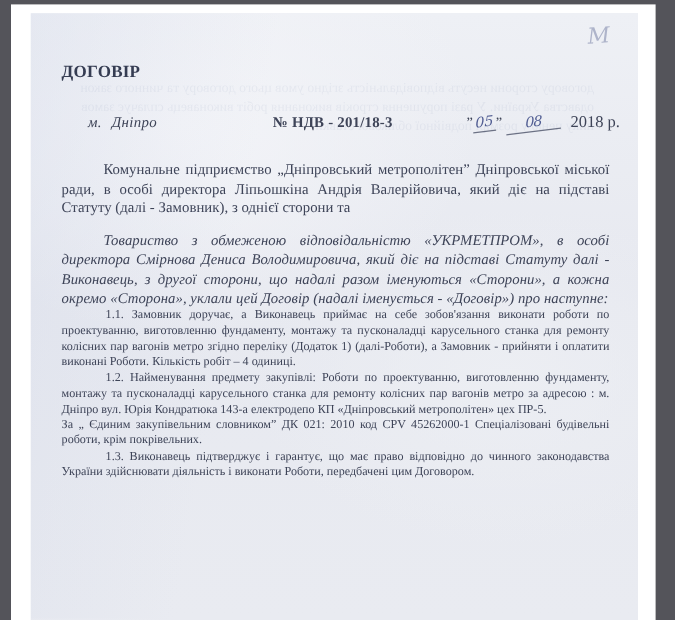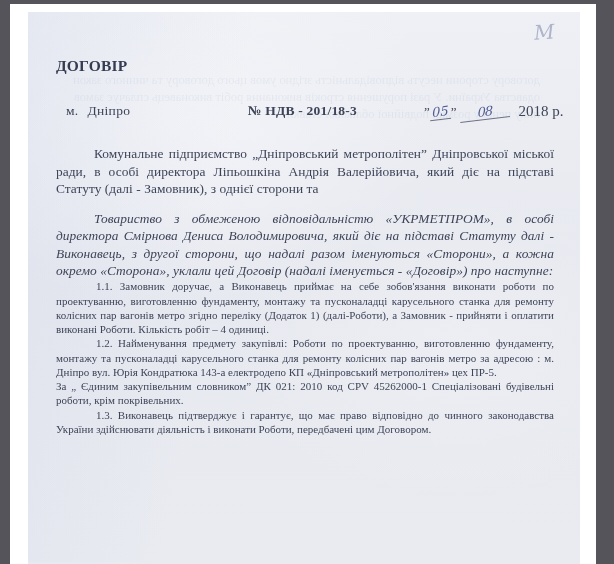--- a/index.html
+++ b/index.html
@@ -72,22 +72,23 @@
   .docline {
     margin-top: 27px;
     display: flex;
     align-items: baseline;
     font-size: 13.5px;
     position: relative;
     height: 20px;
   }
   .docline .city {
     position: absolute;
-    left: 10px;
+    left: 24px;
     letter-spacing: .3px;
+    font-style: italic;
   }
   .docline .city .pfx { margin-right: 9px; }
   .docline .docnum {
     position: absolute;
     left: 192px;
     font-weight: bold;
     letter-spacing: .2px;
   }
   .docline .dateblock {
     position: absolute;

